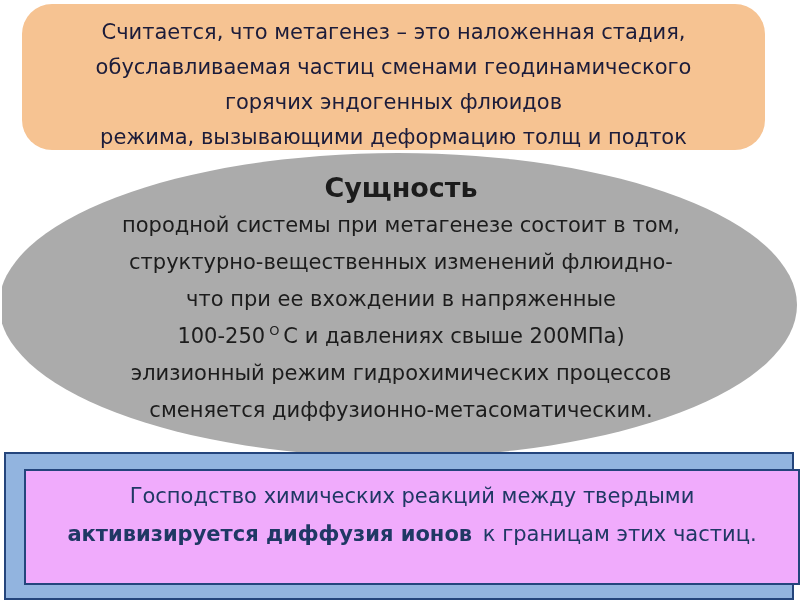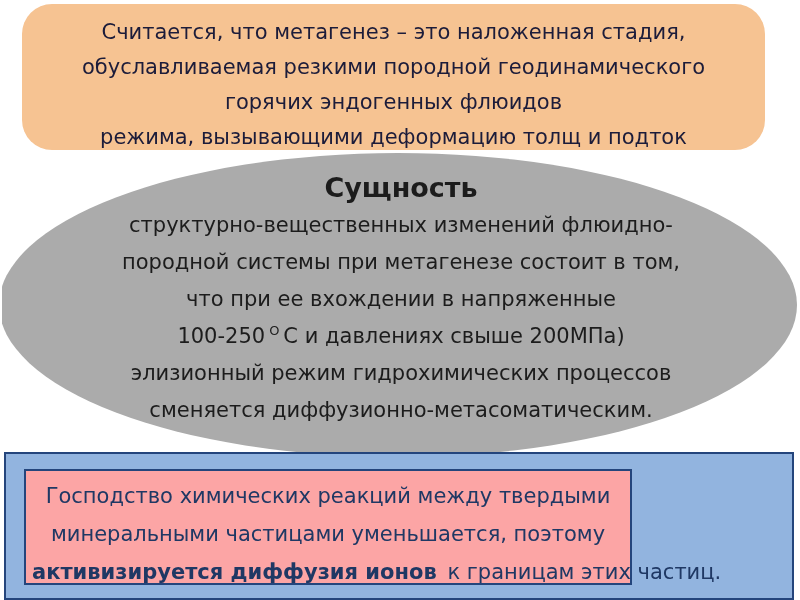--- a/index.html
+++ b/index.html
@@ -71,59 +71,58 @@
   .bottom-outer {
     position: absolute;
     left: 2px; top: 450px;
     width: 790px; height: 148px;
     background: #92B4DF;
     border: 2px solid #24457C;
   }
   .bottom-inner {
     position: absolute;
     left: 18px; top: 15px;
-    width: 608px; height: 116px;
-    background: #fca5a5;
+    width: 776px; height: 116px;
+    background: #f0abfc;
     border: 2px solid #24457C;
     text-align: center;
     padding-top: 6px;
   }
   .bottom-inner .line {
     font-size: 21px;
     line-height: 34px;
     color: #1F3864;
     white-space: nowrap;
   }
   .bottom-inner .b { font-weight: bold; }
 </style>
 </head>
 <body>
 
 <div class="slide">
 
   <div class="top-box">
     <div class="line">Считается, что метагенез – это наложенная стадия,</div>
-    <div class="line">обуславливаемая резкими породной геодинамического</div>
+    <div class="line">обуславливаемая частиц сменами геодинамического</div>
     <div class="line">горячих эндогенных флюидов</div>
     <div class="line">режима, вызывающими деформацию толщ и подток</div>
   </div>
 
   <div class="ellipse-shape"></div>
 
   <div class="ellipse-text">
     <div class="etitle">Сущность</div>
+    <div class="line">породной системы при метагенезе состоит в том,</div>
     <div class="line">структурно-вещественных изменений флюидно-</div>
-    <div class="line">породной системы при метагенезе состоит в том,</div>
     <div class="line">что при ее вхождении в напряженные</div>
     <div class="line"><span>100-250</span><span class="sup">О</span><span>С  и давлениях свыше 200МПа)</span></div>
     <div class="line">элизионный режим гидрохимических процессов</div>
     <div class="line">сменяется  диффузионно-метасоматическим.</div>
   </div>
 
   <div class="bottom-outer">
     <div class="bottom-inner">
       <div class="line">Господство химических реакций между твердыми</div>
-      <div class="line">минеральными частицами уменьшается, поэтому</div>
       <div class="line"><span class="b">активизируется диффузия ионов</span><span> к границам этих частиц.</span></div>
     </div>
   </div>
 
 </div>
 
 </body></html>

